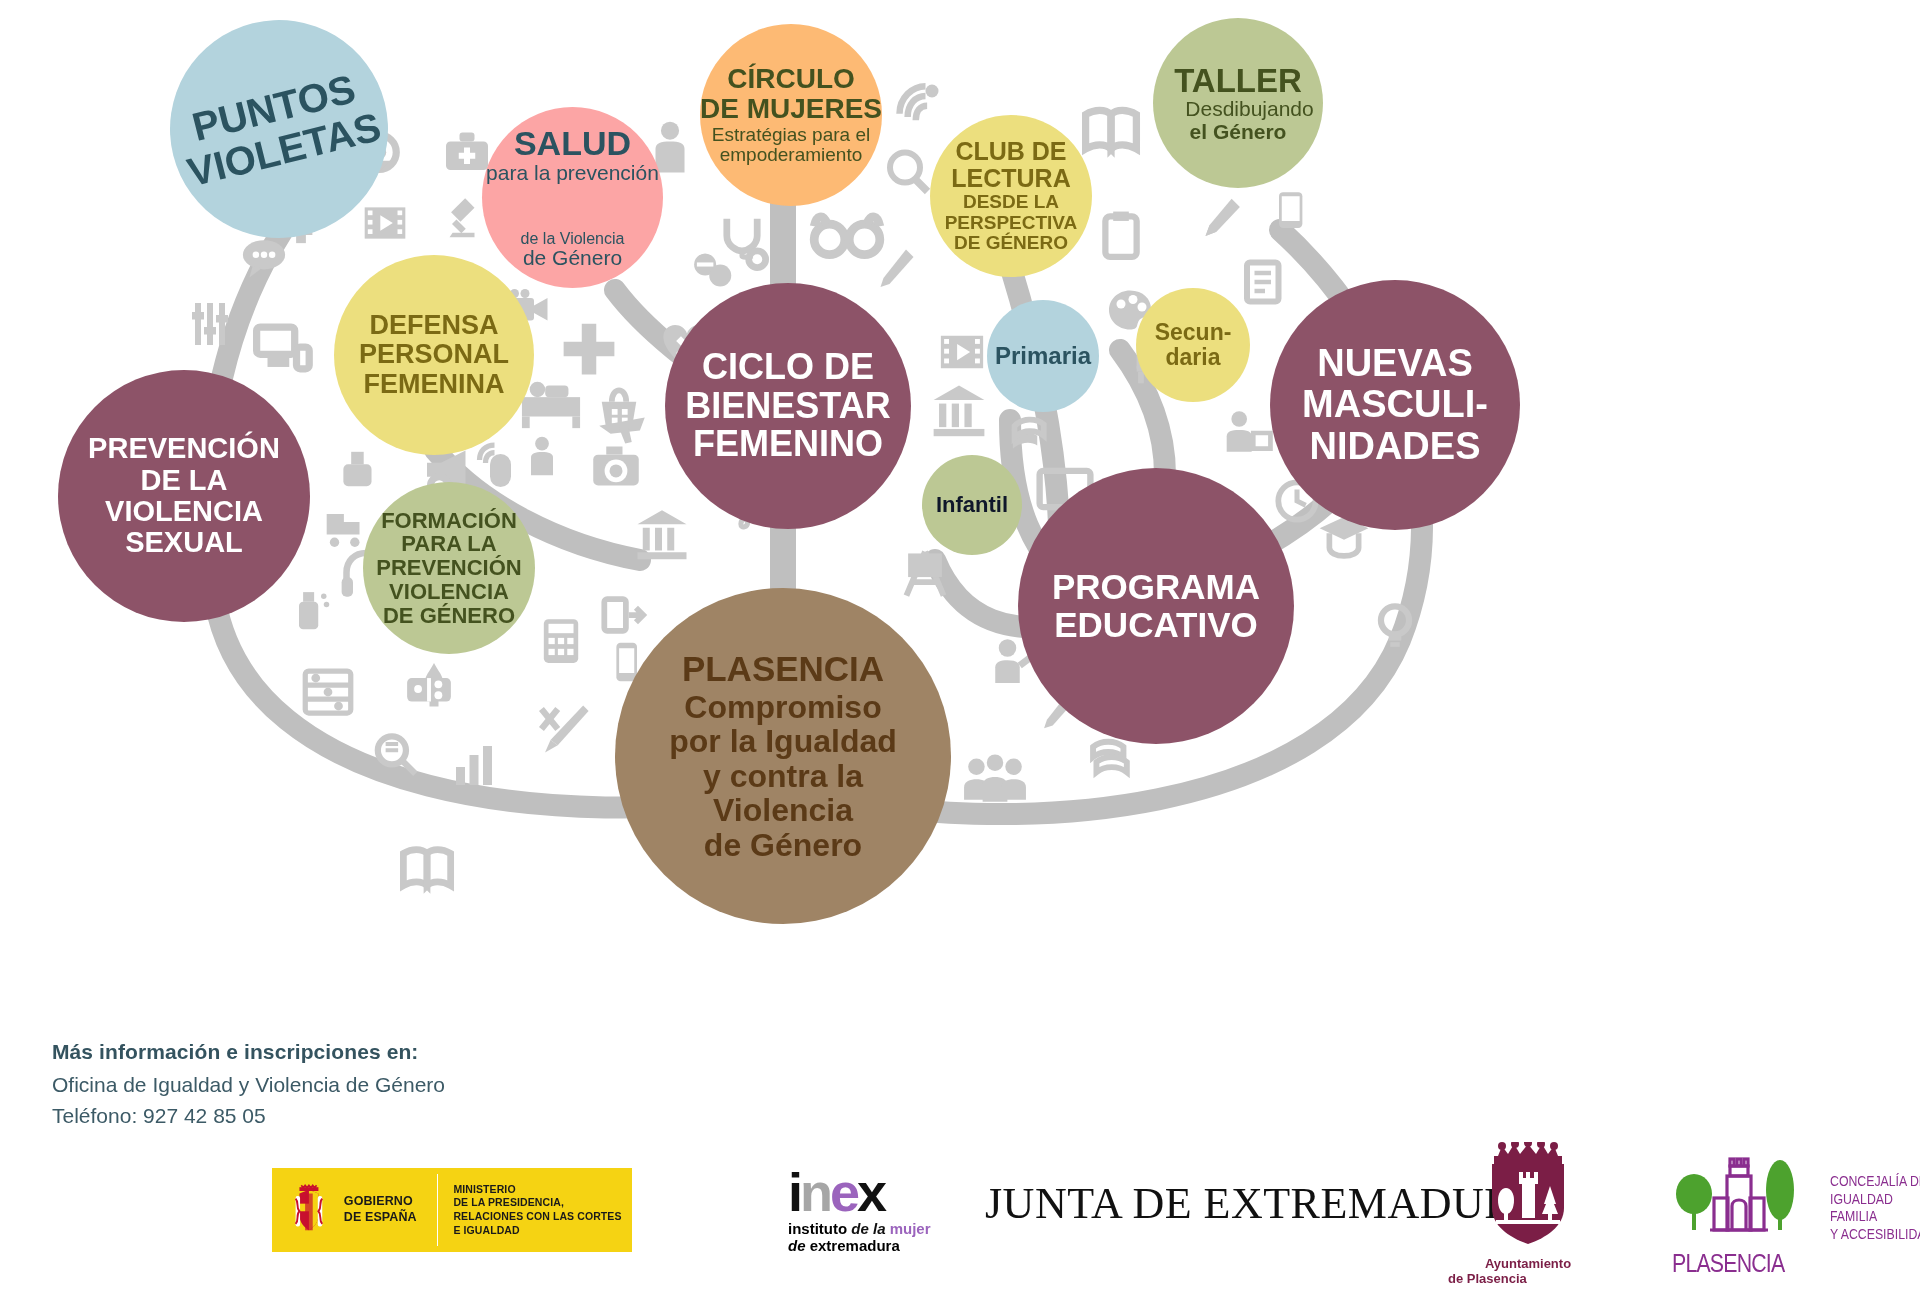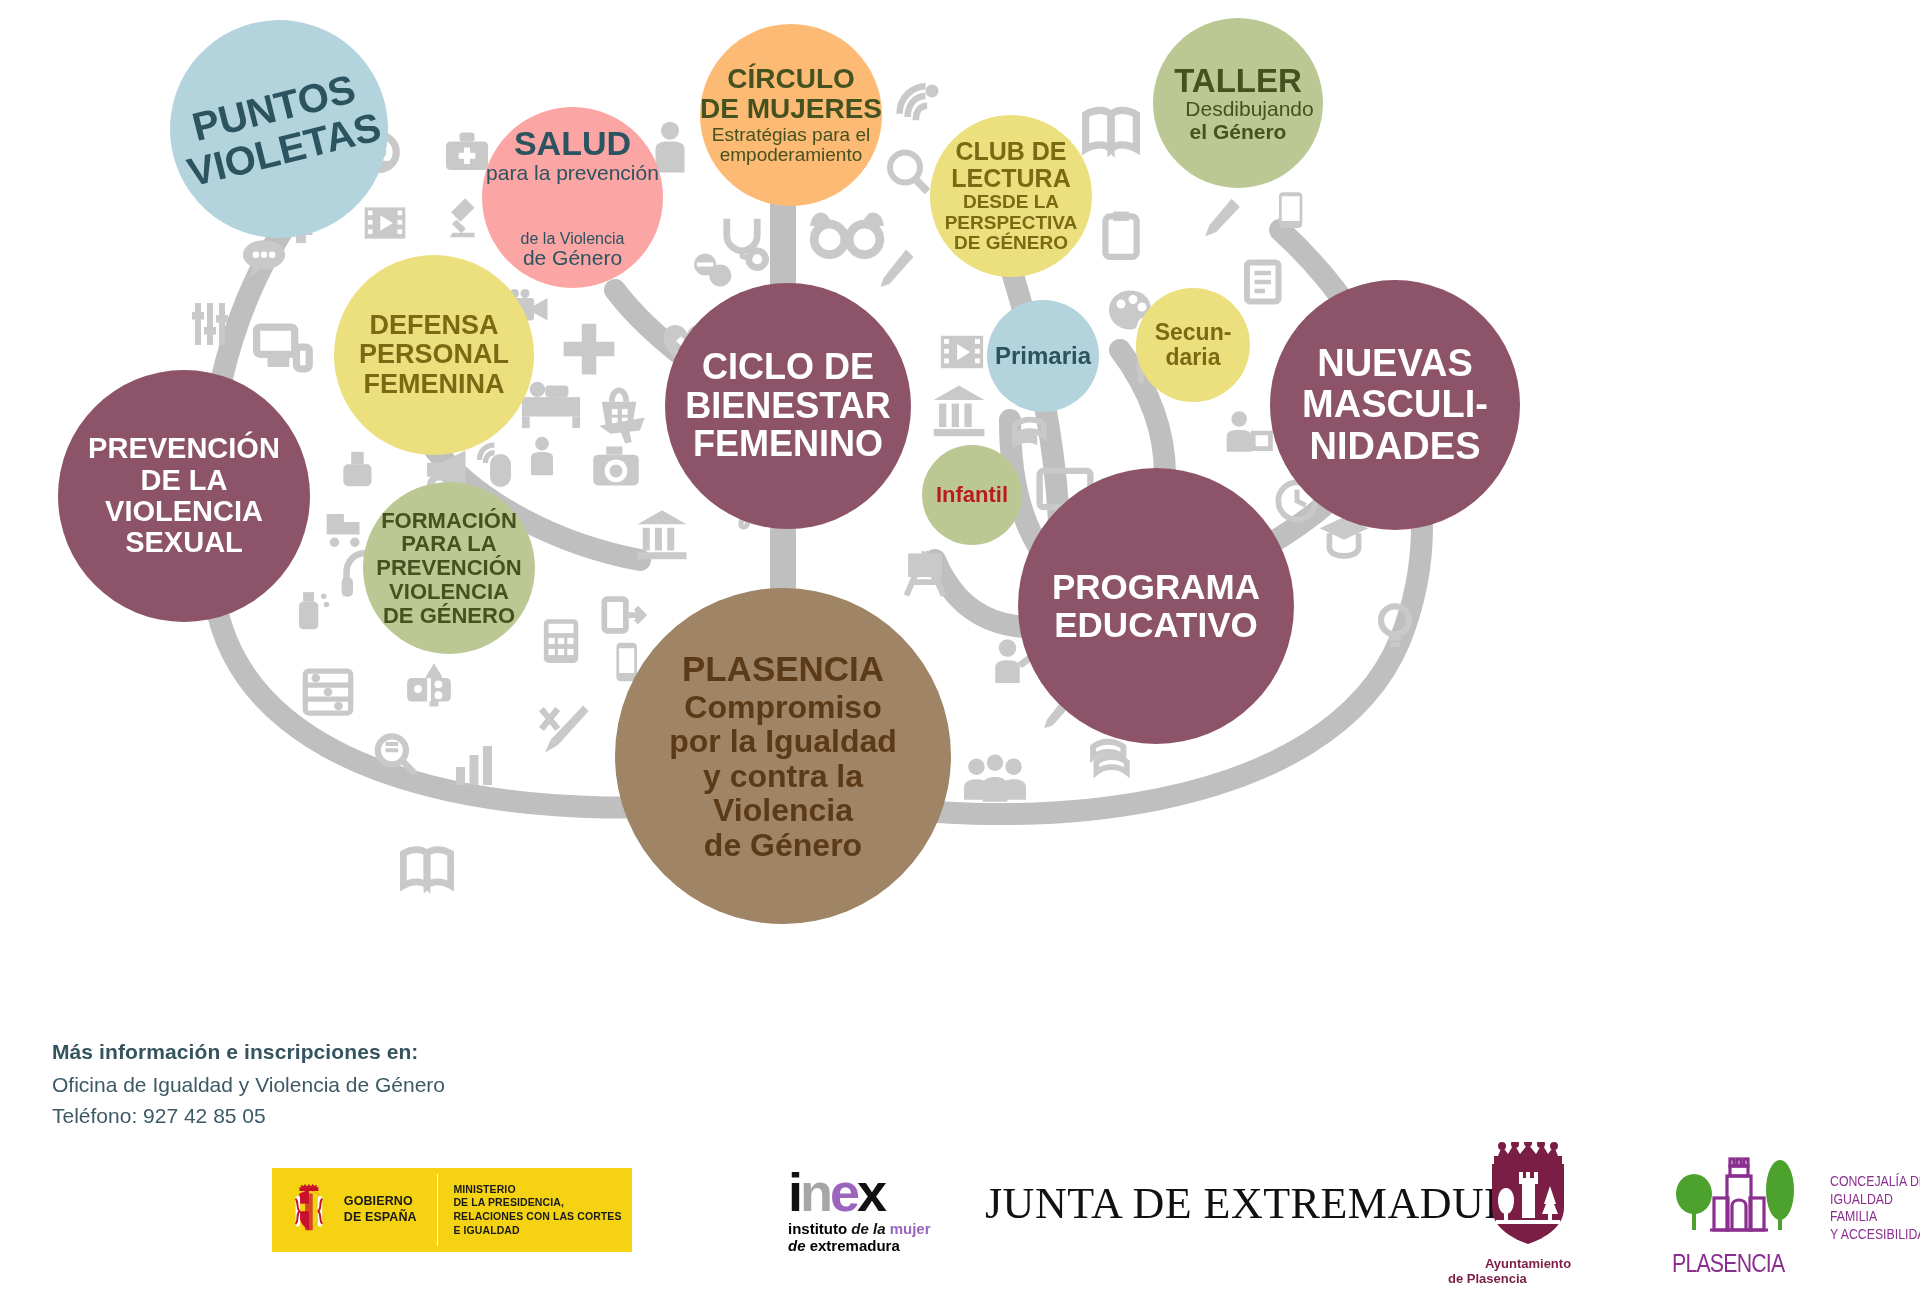--- a/index.html
+++ b/index.html
@@ -582,21 +582,21 @@
         <div style="font-size: 36px; font-weight: bold; white-space: nowrap;">BIENESTAR</div>
         <div style="font-size: 36px; font-weight: bold; white-space: nowrap;">FEMENINO</div>
       </div>
       <div class="bubble" style="left: 987px; top: 300px; width: 112px; height: 112px; background: rgb(179, 211, 221); color: rgb(43, 83, 96); padding: 9px;">
         <div style="font-size: 24px; font-weight: bold; white-space: nowrap;">Primaria</div>
       </div>
       <div class="bubble" style="left: 1136px; top: 288px; width: 114px; height: 114px; background: rgb(236, 223, 126); color: rgb(123, 106, 20); padding: 9px;">
         <div style="font-size: 23px; font-weight: bold; white-space: nowrap;">Secun-</div>
         <div style="font-size: 23px; font-weight: bold; white-space: nowrap;">daria</div>
       </div>
-      <div class="bubble" style="left: 922px; top: 445px; width: 100px; height: 100px; background: rgb(188, 200, 148); color: #b91c1c; padding: 8px;">
+      <div class="bubble" style="left: 922px; top: 455px; width: 100px; height: 100px; background: rgb(188, 200, 148); color: #0f172a; padding: 8px;">
         <div style="font-size: 22px; font-weight: bold; white-space: nowrap;">Infantil</div>
       </div>
       <div class="bubble" style="left: 1270px; top: 280px; width: 250px; height: 250px; background: rgb(141, 83, 104); color: rgb(255, 255, 255); padding: 20px;">
         <div style="font-size: 38px; font-weight: bold; white-space: nowrap;">NUEVAS</div>
         <div style="font-size: 38px; font-weight: bold; white-space: nowrap;">MASCULI-</div>
         <div style="font-size: 38px; font-weight: bold; white-space: nowrap;">NIDADES</div>
       </div>
       <div class="bubble" style="left: 1018px; top: 468px; width: 276px; height: 276px; background: rgb(141, 83, 104); color: rgb(255, 255, 255); padding: 22px;">
         <div style="font-size: 35px; font-weight: bold; white-space: nowrap;">PROGRAMA</div>
         <div style="font-size: 35px; font-weight: bold; white-space: nowrap;">EDUCATIVO</div>

